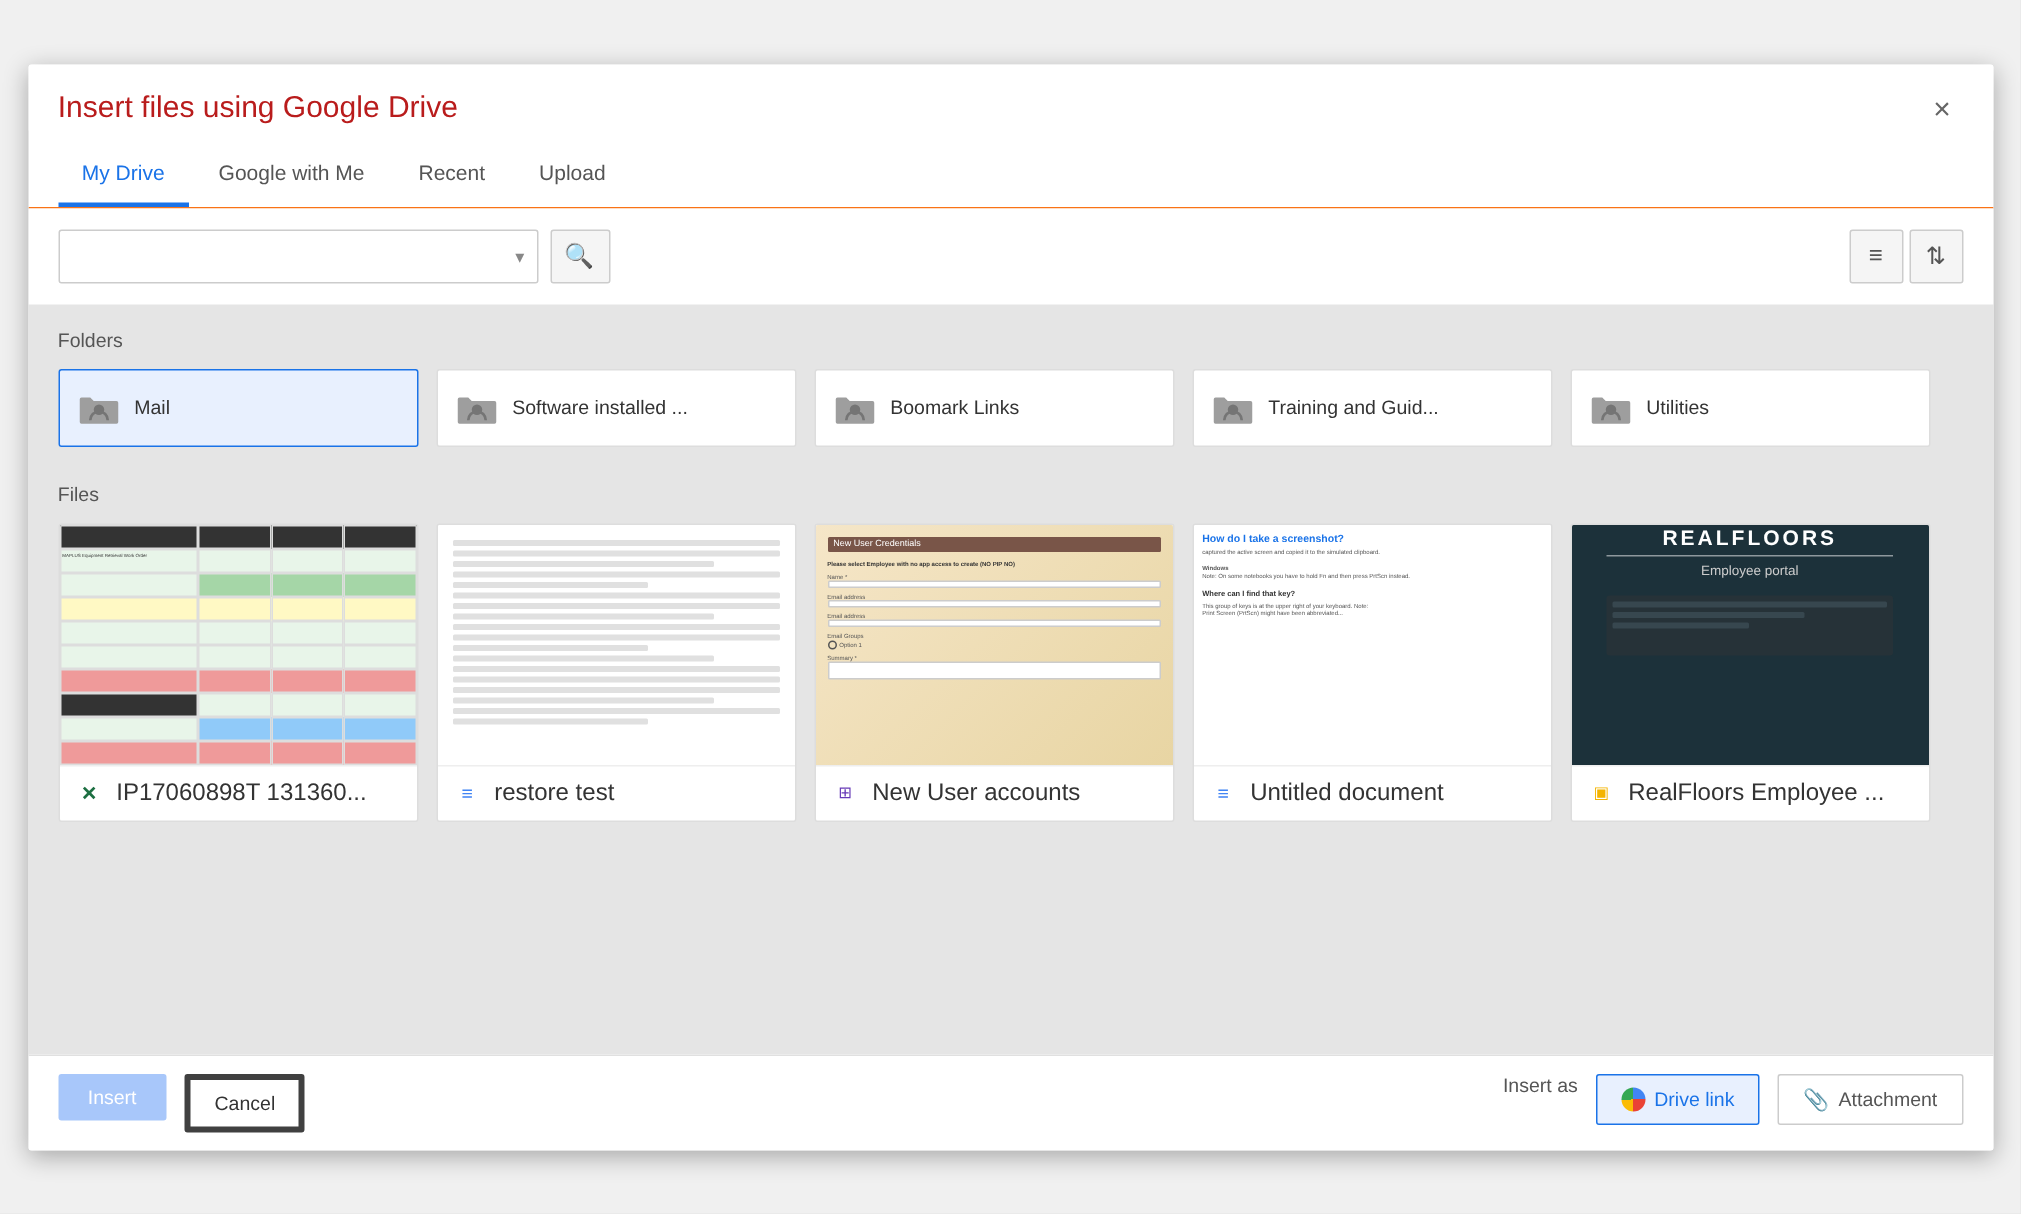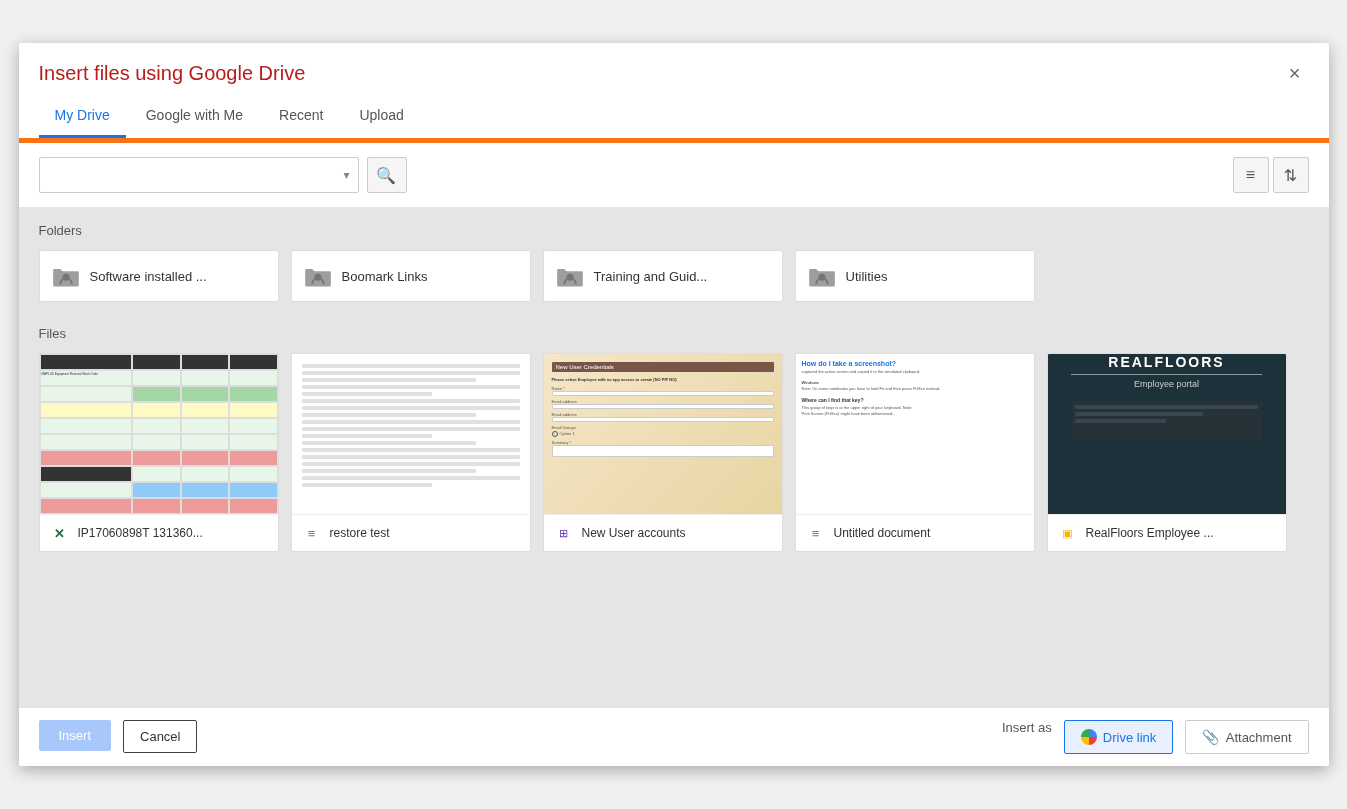--- a/index.html
+++ b/index.html
@@ -38,21 +38,21 @@
       border: none;
       cursor: pointer;
       font-size: 20px;
       color: #666;
       padding: 4px 8px;
       line-height: 1;
     }
     .tabs {
       display: flex;
       padding: 0 20px;
-      border-bottom: 5px solid #f97316;
+      border-bottom: 1px solid #f97316;
       margin-top: 8px;
     }
     .tab {
       padding: 12px 16px;
       cursor: pointer;
       font-size: 14px;
       color: #555;
       border-bottom: 3px solid transparent;
       margin-right: 4px;
       text-decoration: none;
@@ -200,21 +200,21 @@
     .file-type-icon {
       width: 20px;
       height: 20px;
       flex-shrink: 0;
       font-size: 14px;
       display: flex;
       align-items: center;
       justify-content: center;
     }
     .file-name {
-      font-size: 12px;
+      font-size: 16px;
       color: #333;
       white-space: nowrap;
       overflow: hidden;
       text-overflow: ellipsis;
       flex: 1;
     }
     
     .thumb-excel {
       background: #e8f5e9;
     }
@@ -276,21 +276,21 @@
       background: #fff;
       border: 1px solid #ccc;
       border-radius: 2px;
       cursor: pointer;
       font-size: 13px;
       color: #555;
     }
     .btn-cancel {
       padding: 8px 16px;
       background: #fff;
-      border: 1px solid #404040;
+      border: 4px solid #404040;
       border-radius: 2px;
       cursor: pointer;
       font-size: 13px;
       color: #333;
     }
     .btn-insert-main {
       padding: 8px 20px;
       background: #1a73e8;
       border: none;
       border-radius: 2px;
@@ -391,20 +391,28 @@
         <span>⇅</span>
       </button>
     </div>
   </div>
 
   <div class="content">
 
     <div class="section-label">Folders</div>
     <div class="folders-grid">
 
+      <div class="folder-item selected">
+        <svg class="folder-icon" viewBox="0 0 24 20" fill="none">
+          <path d="M2 4h5l2 2h13a1 1 0 011 1v11a1 1 0 01-1 1H2a1 1 0 01-1-1V5a1 1 0 011-1z" fill="#9e9e9e"></path>
+          <circle cx="12" cy="11" r="3" fill="#757575"></circle>
+          <path d="M7 17c0-2.8 2.2-5 5-5s5 2.2 5 5" stroke="#757575" stroke-width="1.5" fill="none"></path>
+        </svg>
+        <span>Mail</span>
+      </div>
 
 
       <div class="folder-item">
         <svg class="folder-icon" viewBox="0 0 24 20" fill="none">
           <path d="M2 4h5l2 2h13a1 1 0 011 1v11a1 1 0 01-1 1H2a1 1 0 01-1-1V5a1 1 0 011-1z" fill="#9e9e9e"></path>
           <circle cx="12" cy="11" r="3" fill="#757575"></circle>
           <path d="M7 17c0-2.8 2.2-5 5-5s5 2.2 5 5" stroke="#757575" stroke-width="1.5" fill="none"></path>
         </svg>
         <span>Software installed ...</span>
       </div>

